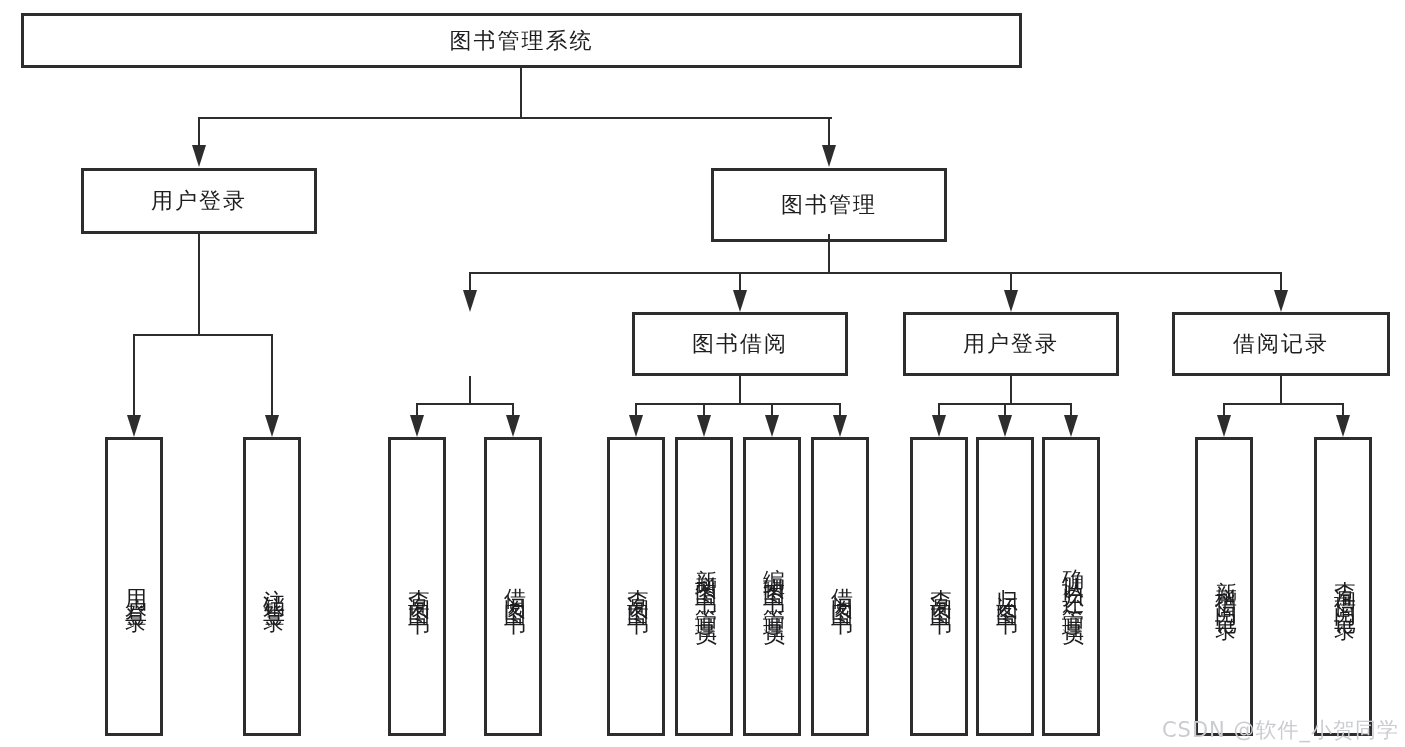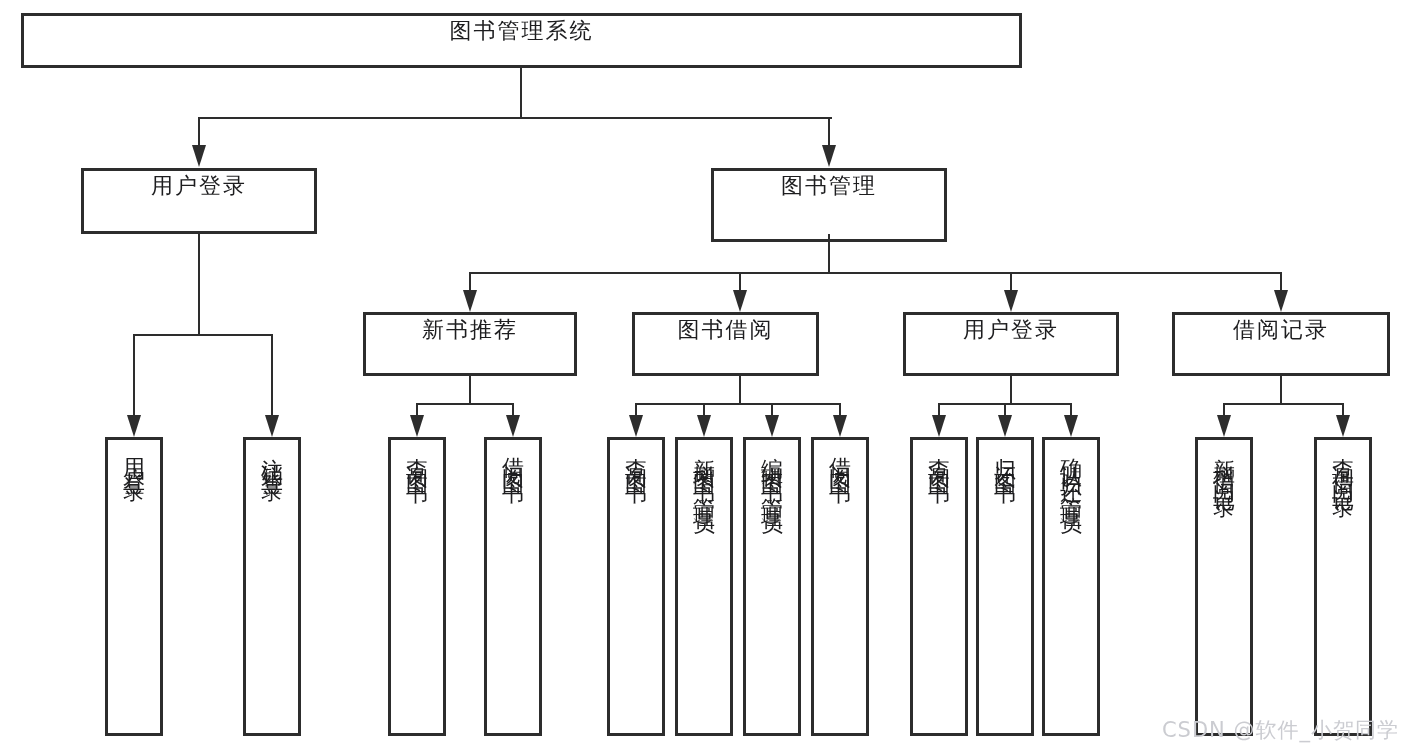--- a/index.html
+++ b/index.html
@@ -5,21 +5,21 @@
   :root{
     --line:#2d2d2d; --box-border:#2d2d2d; --text:#1d1d1f; --watermark:#cbccd1; --bg:#ffffff;
   }
   html,body{margin:0;padding:0;background:var(--bg);}
   .stage{
     position:relative; width:1405px; height:747px; background:var(--bg);
     font-family:"DejaVu Sans","Liberation Sans",sans-serif; overflow:hidden;
   }
   .box{
     position:absolute; box-sizing:border-box; border:3px solid var(--box-border);
-    background:#fff; display:flex; align-items:flex-start; justify-content:center;
+    background:#fff; display:flex; align-items:center; justify-content:center;font-family:Liberation Mono, monospace;
   }
   .lbl{
     font-size:22px; color:var(--text); letter-spacing:2px; white-space:nowrap;
   }
   .leaf .lbl{
     writing-mode:vertical-rl; text-orientation:mixed; letter-spacing:8px;
     line-height:1; white-space:normal;
   }
   .vline{position:absolute; width:2px; background:var(--line);}
   .hline{position:absolute; height:2px; background:var(--line);}
@@ -67,24 +67,21 @@
   <div class="hline" style="left:469px;top:272px;width:813px"></div>
   <div class="vline" style="left:469px;top:272px;height:20px"></div>
   <div class="ahead" style="left:463px;top:290px"></div>
   <div class="vline" style="left:739px;top:272px;height:20px"></div>
   <div class="ahead" style="left:733px;top:290px"></div>
   <div class="vline" style="left:1010px;top:272px;height:20px"></div>
   <div class="ahead" style="left:1004px;top:290px"></div>
   <div class="vline" style="left:1280px;top:272px;height:20px"></div>
   <div class="ahead" style="left:1274px;top:290px"></div>
 
-  <div class="box" style="left:363px;top:312px;width:214px;height:64px">
-    <span class="lbl">新书推荐</span>
-  </div>
-  <div class="box" style="left:632px;top:312px;width:187px;height:64px">
+  <div class="box" style="left:632px;top:312px;width:216px;height:64px">
     <span class="lbl">图书借阅</span>
   </div>
   <div class="box" style="left:903px;top:312px;width:216px;height:64px">
     <span class="lbl">用户登录</span>
   </div>
   <div class="box" style="left:1172px;top:312px;width:218px;height:64px">
     <span class="lbl">借阅记录</span>
   </div>
 
   <div class="vline" style="left:469px;top:376px;height:29px"></div>

